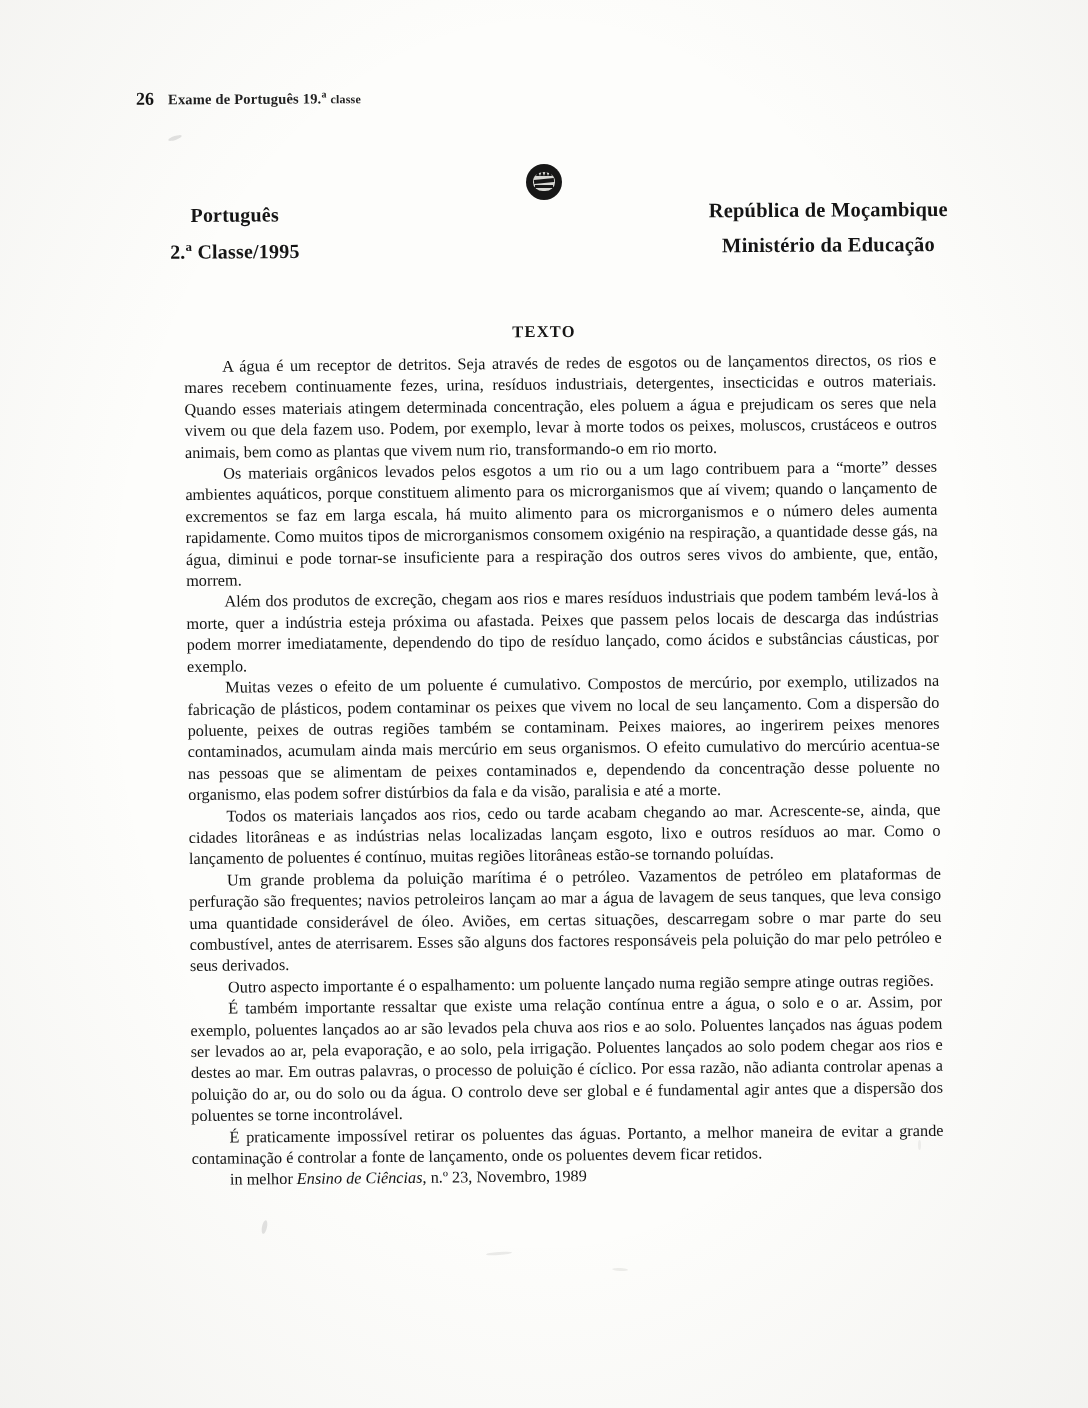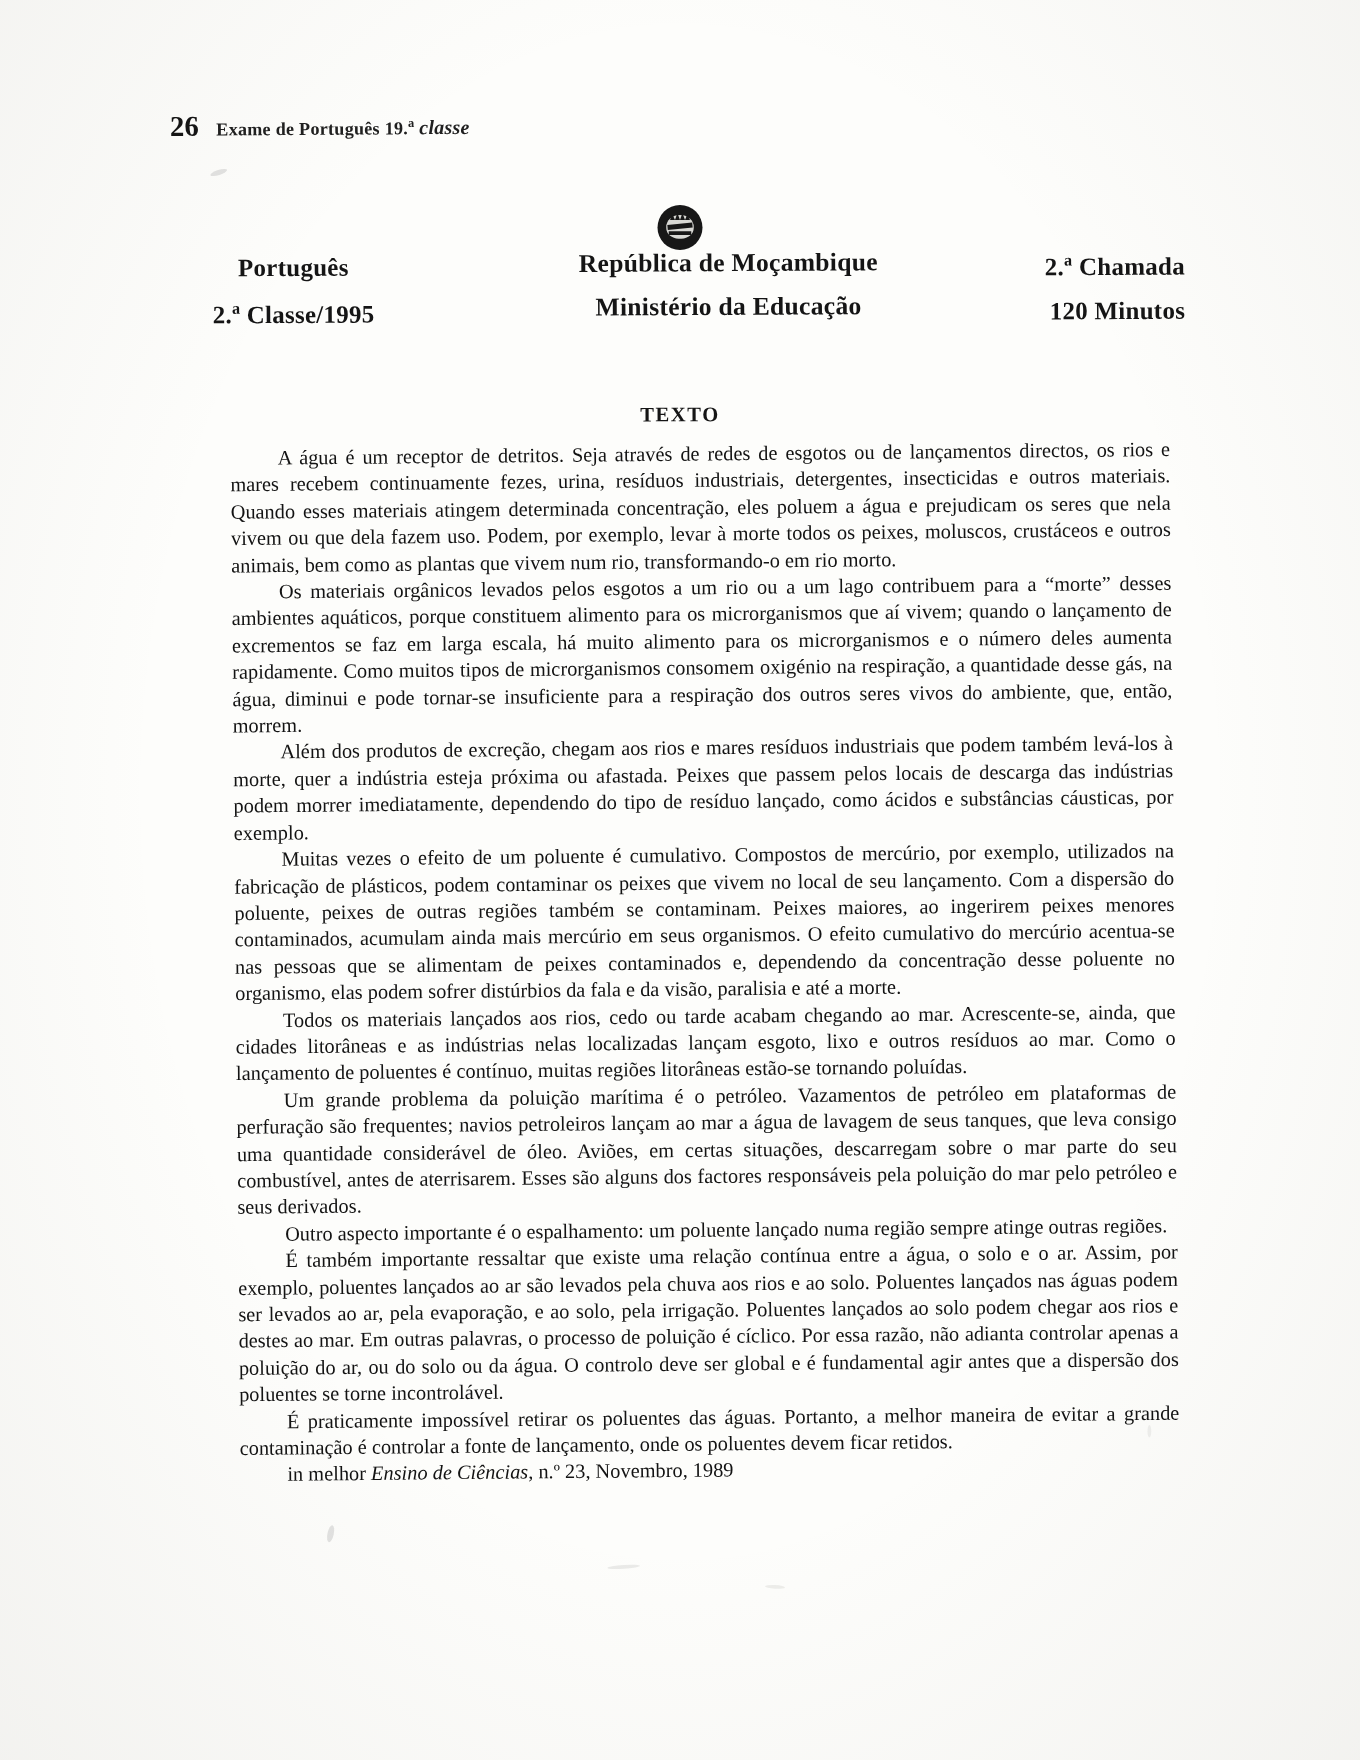--- a/index.html
+++ b/index.html
@@ -36,38 +36,37 @@
     position: absolute;
     top: 88px;
     left: 136px;
     display: flex;
     align-items: baseline;
     gap: 14px;
     transform: rotate(-0.35deg);
   }
   .page-number {
     font-family: "Liberation Serif", serif;
-    font-size: 23px;
+    font-size: 18px;
     font-weight: bold;
     color: #141414;
   }
   .running-title {
     font-family: "Liberation Serif", serif;
     font-size: 14.5px;
     font-weight: bold;
     letter-spacing: 0.2px;
     color: #202020;
   }
   .running-title .sup {
     font-size: 10px;
     vertical-align: super;
   }
   .running-title .small {
-    font-size: 16px;
-    font-style: italic;
+    font-size: 12px;
   }
 
   
   .emblem {
     position: absolute;
     top: 160px;
     left: 50%;
     margin-left: -22px;
     width: 44px;
     height: 44px;
@@ -228,27 +227,20 @@
         <span>2.</span><span class="sup">a</span>
         <span>Classe/1995</span>
       </div>
     </div>
 
     <div class="mast-col mid">
       <div class="mast-line mid-line">República de Moçambique</div>
       <div class="mast-line mid-line">Ministério da Educação</div>
     </div>
 
-    <div class="mast-col right">
-      <div class="mast-line">
-        <span>2.</span><span class="sup">a</span>
-        <span>Chamada</span>
-      </div>
-      <div class="mast-line">120 Minutos</div>
-    </div>
 
   </div>
 
   <div class="texto-heading">TEXTO</div>
 
   <div class="body-block">
     <p class="first">A água é um receptor de detritos. Seja através de redes de esgotos ou de lançamentos directos, os rios e mares recebem continuamente fezes, urina, resíduos industriais, detergentes, insecticidas e outros materiais. Quando esses materiais atingem determinada concentração, eles poluem a água e prejudicam os seres que nela vivem ou que dela fazem uso. Podem, por exemplo, levar à morte todos os peixes, moluscos, crustáceos e outros animais, bem como as plantas que vivem num rio, transformando-o em rio morto.</p>
     <p>Os materiais orgânicos levados pelos esgotos a um rio ou a um lago contribuem para a “morte” desses ambientes aquáticos, porque constituem alimento para os microrganismos que aí vivem; quando o lançamento de excrementos se faz em larga escala, há muito alimento para os microrganismos e o número deles aumenta rapidamente. Como muitos tipos de microrganismos consomem oxigénio na respiração, a quantidade desse gás, na água, diminui e pode tornar-se insuficiente para a respiração dos outros seres vivos do ambiente, que, então, morrem.</p>
     <p>Além dos produtos de excreção, chegam aos rios e mares resíduos industriais que podem também levá-los à morte, quer a indústria esteja próxima ou afastada. Peixes que passem pelos locais de descarga das indústrias podem morrer imediatamente, dependendo do tipo de resíduo lançado, como ácidos e substâncias cáusticas, por exemplo.</p>
     <p>Muitas vezes o efeito de um poluente é cumulativo. Compostos de mercúrio, por exemplo, utilizados na fabricação de plásticos, podem contaminar os peixes que vivem no local de seu lançamento. Com a dispersão do poluente, peixes de outras regiões também se contaminam. Peixes maiores, ao ingerirem peixes menores contaminados, acumulam ainda mais mercúrio em seus organismos. O efeito cumulativo do mercúrio acentua-se nas pessoas que se alimentam de peixes contaminados e, dependendo da concentração desse poluente no organismo, elas podem sofrer distúrbios da fala e da visão, paralisia e até a morte.</p>

